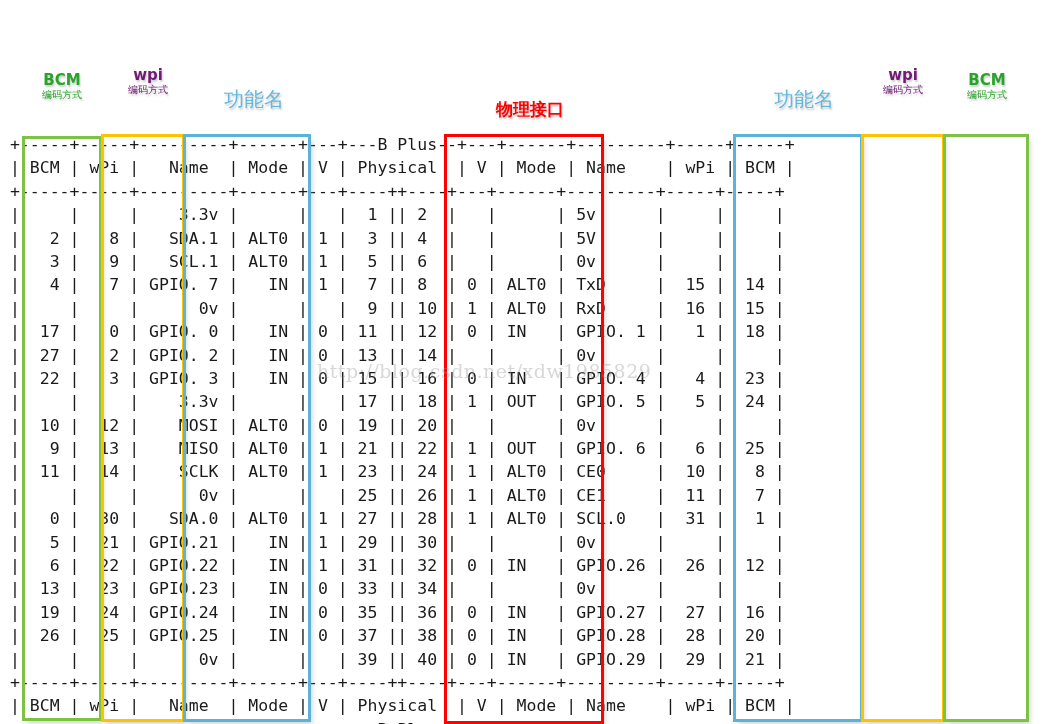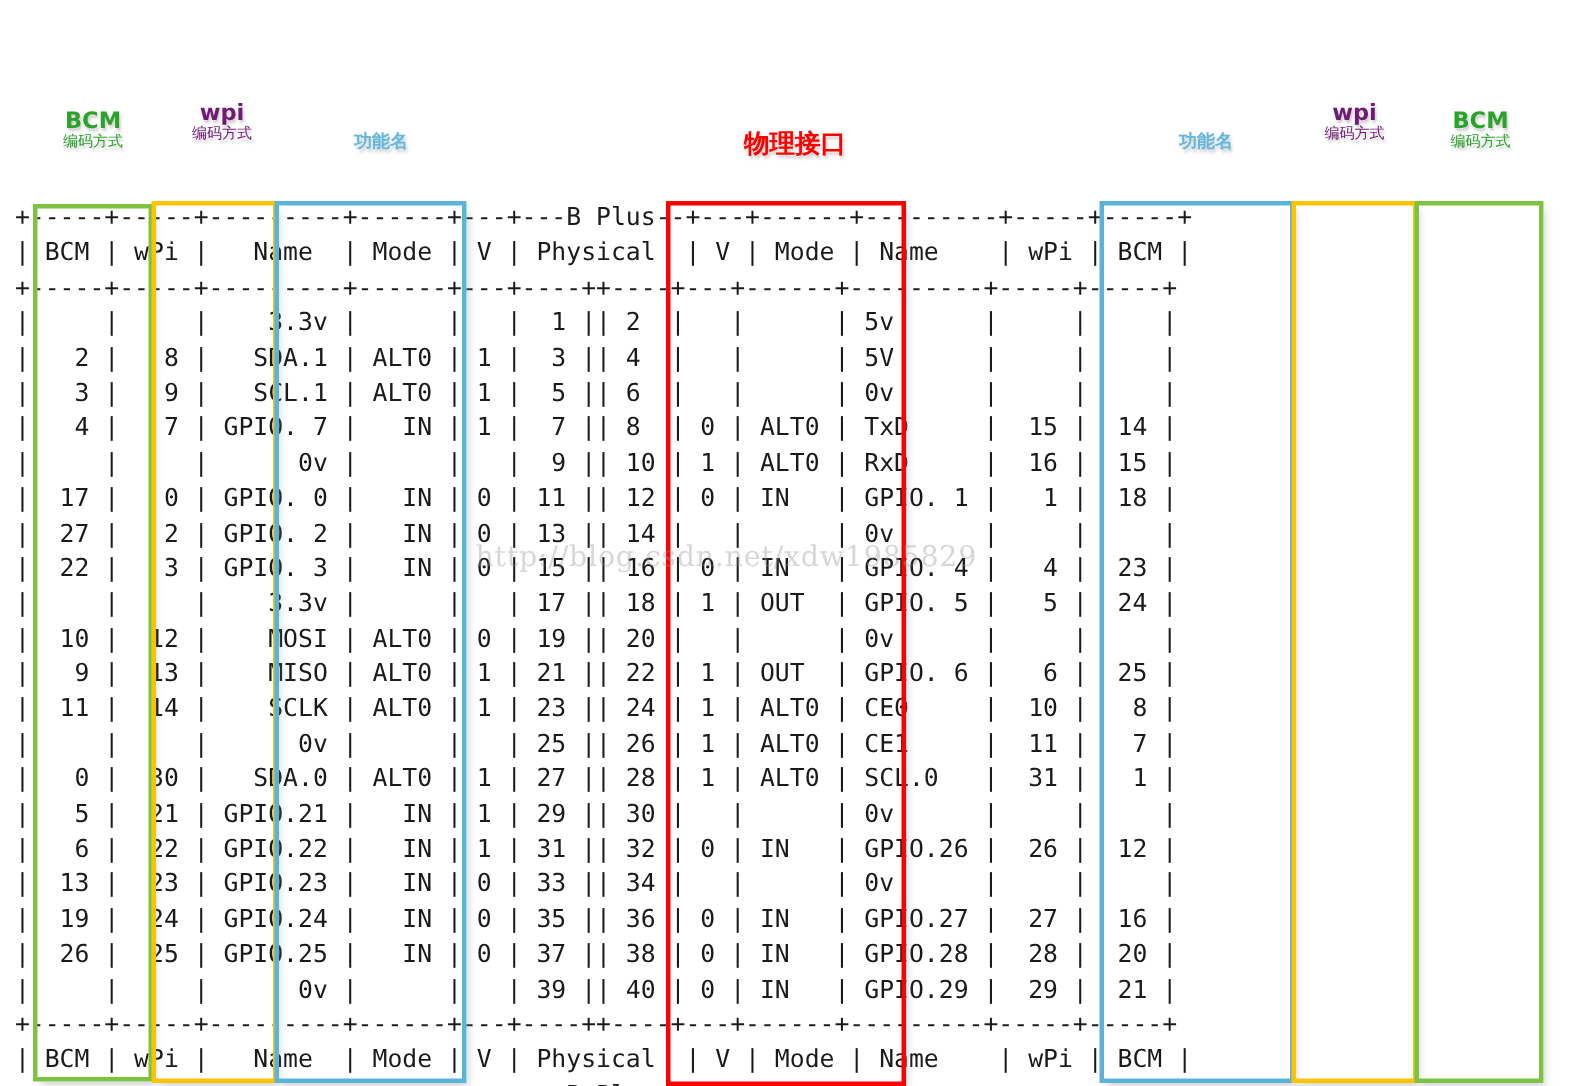--- a/index.html
+++ b/index.html
@@ -19,21 +19,21 @@
     font-size:14px;
     white-space:nowrap;
     text-shadow:1px 2px 2px rgba(160,160,160,.55);
   }
   .callout .l1{display:block;font-weight:bold;font-size:15px;}
   .callout .l2{display:block;font-size:10px;}
   .c-green{color:#2aa32a;}
   .c-orange{color:#701a75;}
   .c-blue{color:#63b8de;}
   .c-red{color:#ff0000;}
-  .callout.single .l1{font-weight:bold;font-size:12px;}
+  .callout.single .l1{font-weight:normal;font-size:20px;}
 
   
   #table{
     position:absolute;
     left:0; top:133px;
     width:1047px;
     font-size:16.5px;
     line-height:23.4px;
     letter-spacing:0px;
     color:#1a1a1a;
@@ -79,21 +79,21 @@
 
 <div class="callout c-orange" style="left:103px;top:67px;width:90px;">
   <span class="l1">wpi</span>
   <span class="l2">编码方式</span>
 </div>
 
 <div class="callout c-blue single" style="left:202px;top:88px;width:104px;">
   <span class="l1">功能名</span>
 </div>
 
-<div class="callout c-red single" style="left:460px;top:87px;width:140px;">
+<div class="callout c-red single" style="left:460px;top:100px;width:140px;">
   <span class="l1" style="font-weight:bold;font-size:17px;">物理接口</span>
 </div>
 
 <div class="callout c-blue single" style="left:752px;top:88px;width:104px;">
   <span class="l1">功能名</span>
 </div>
 
 <div class="callout c-orange" style="left:858px;top:67px;width:90px;">
   <span class="l1">wpi</span>
   <span class="l2">编码方式</span>

